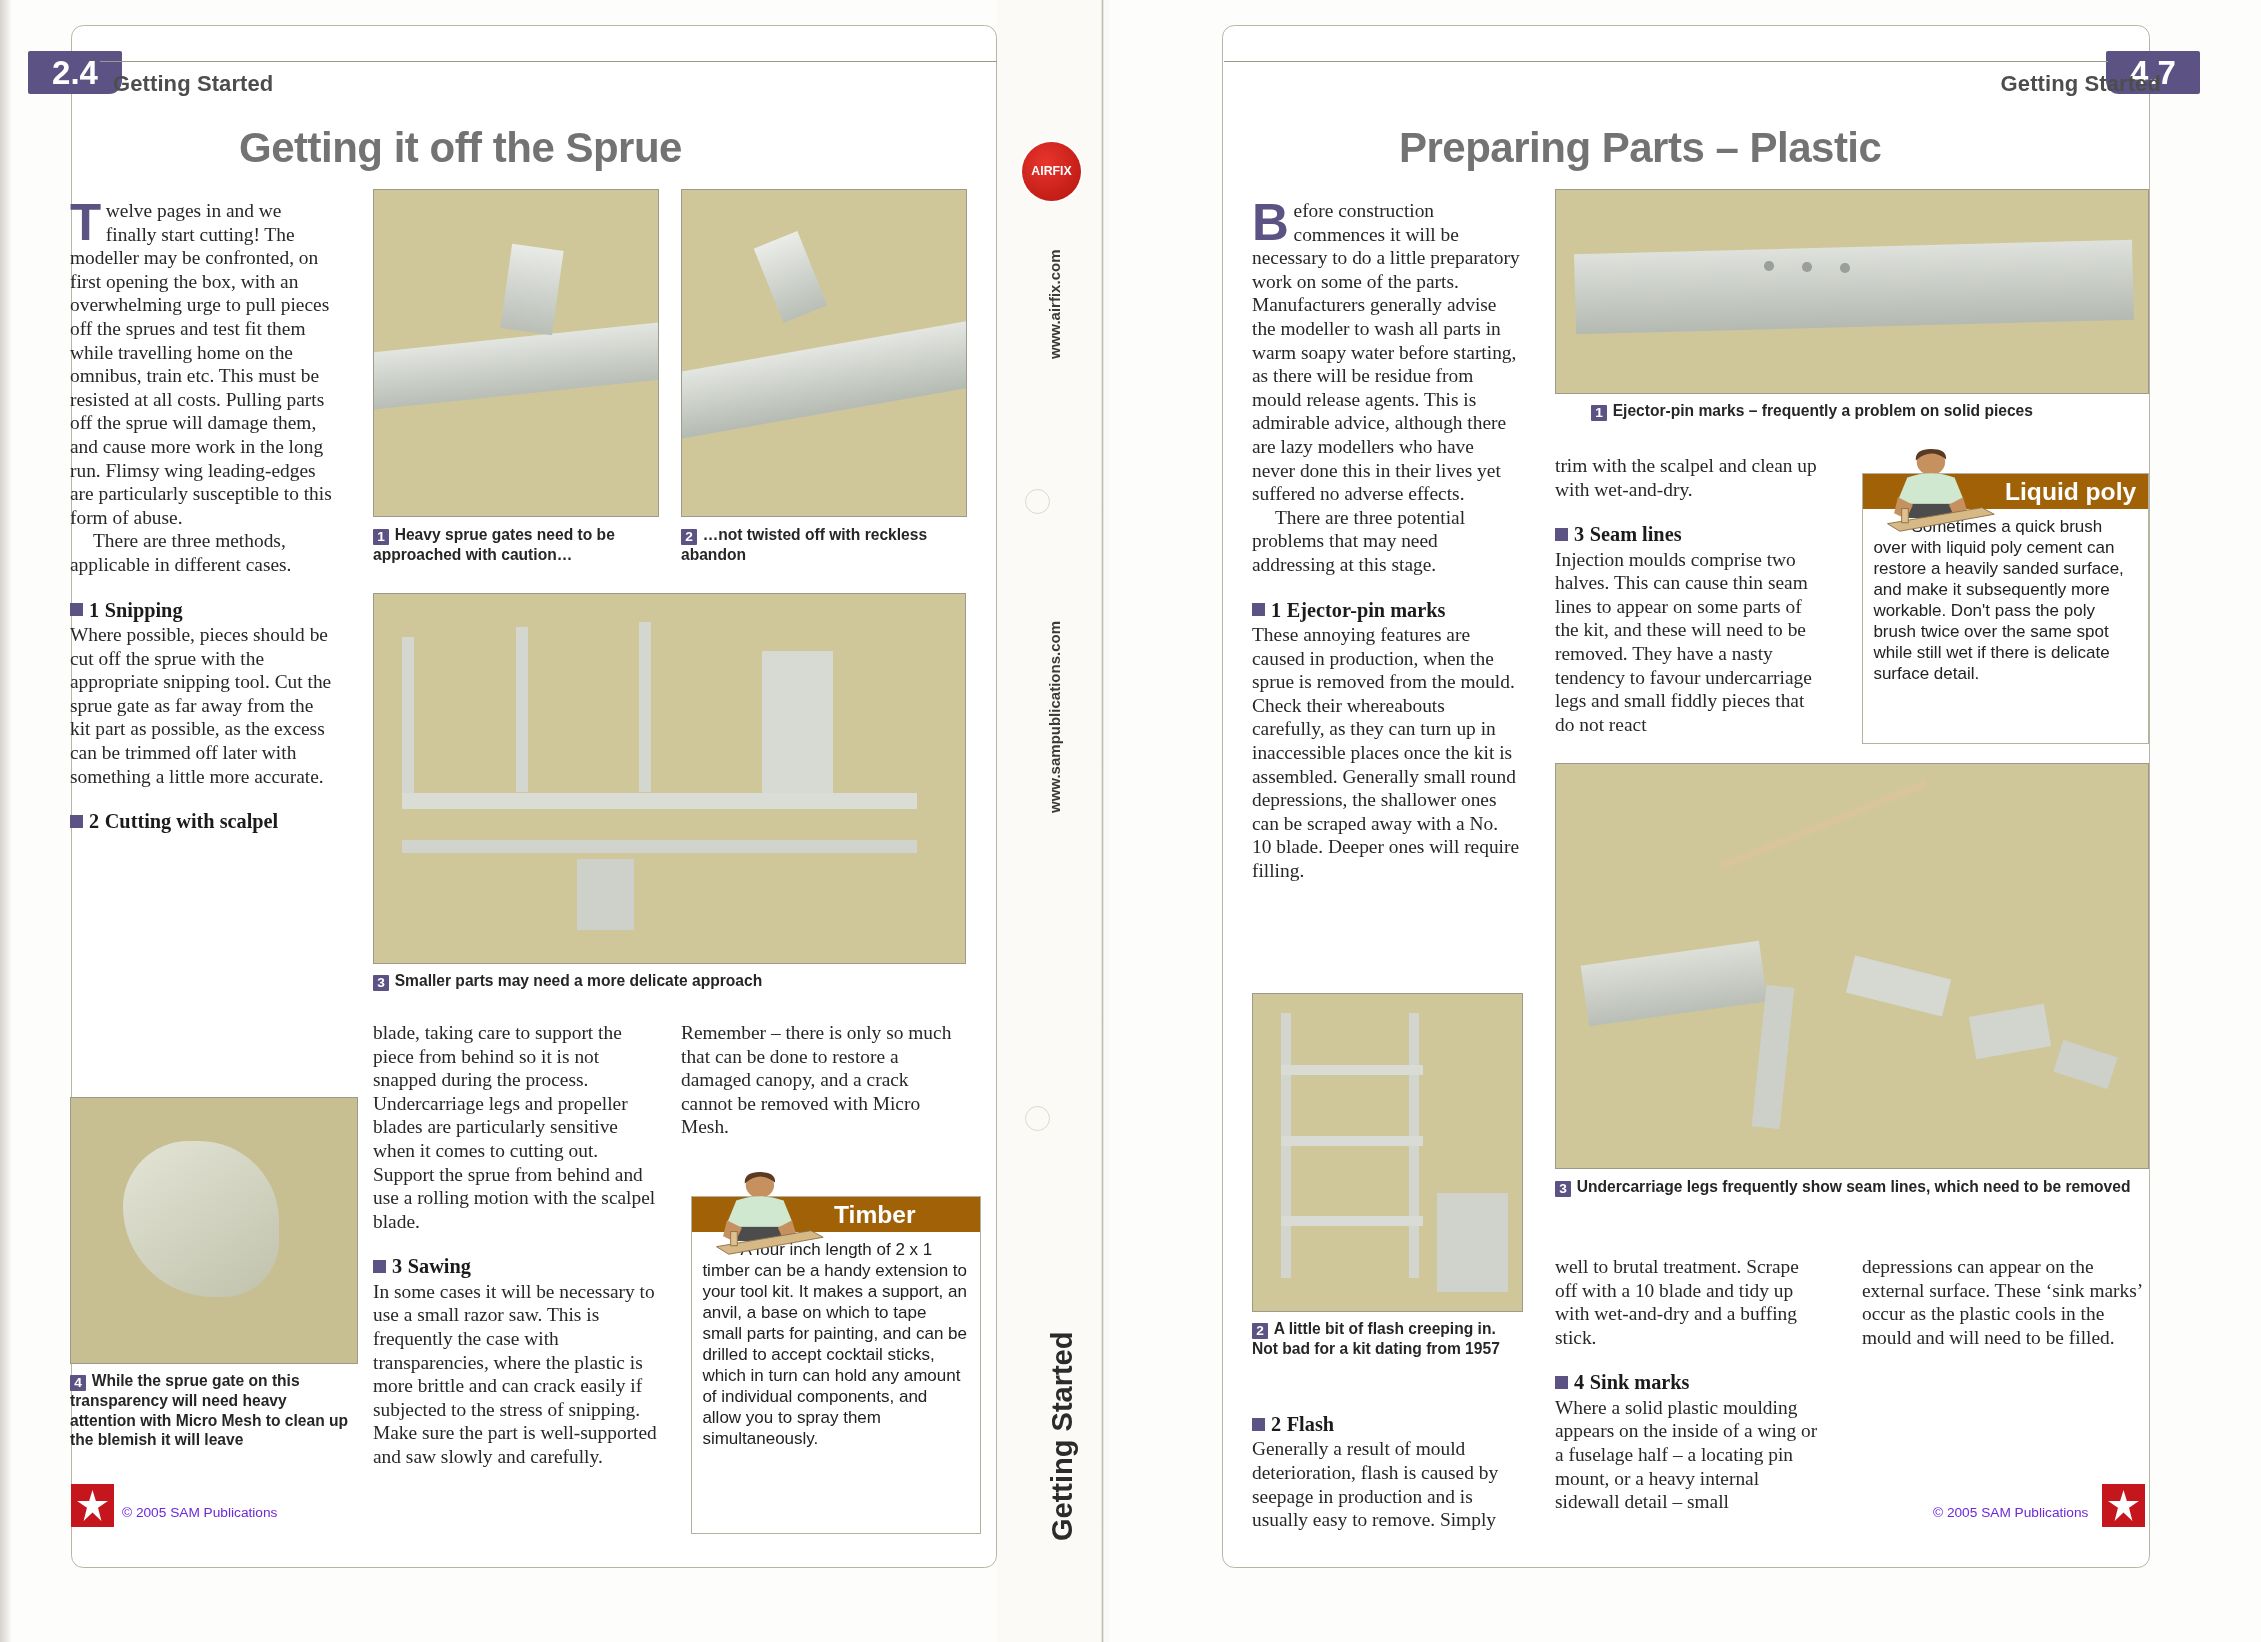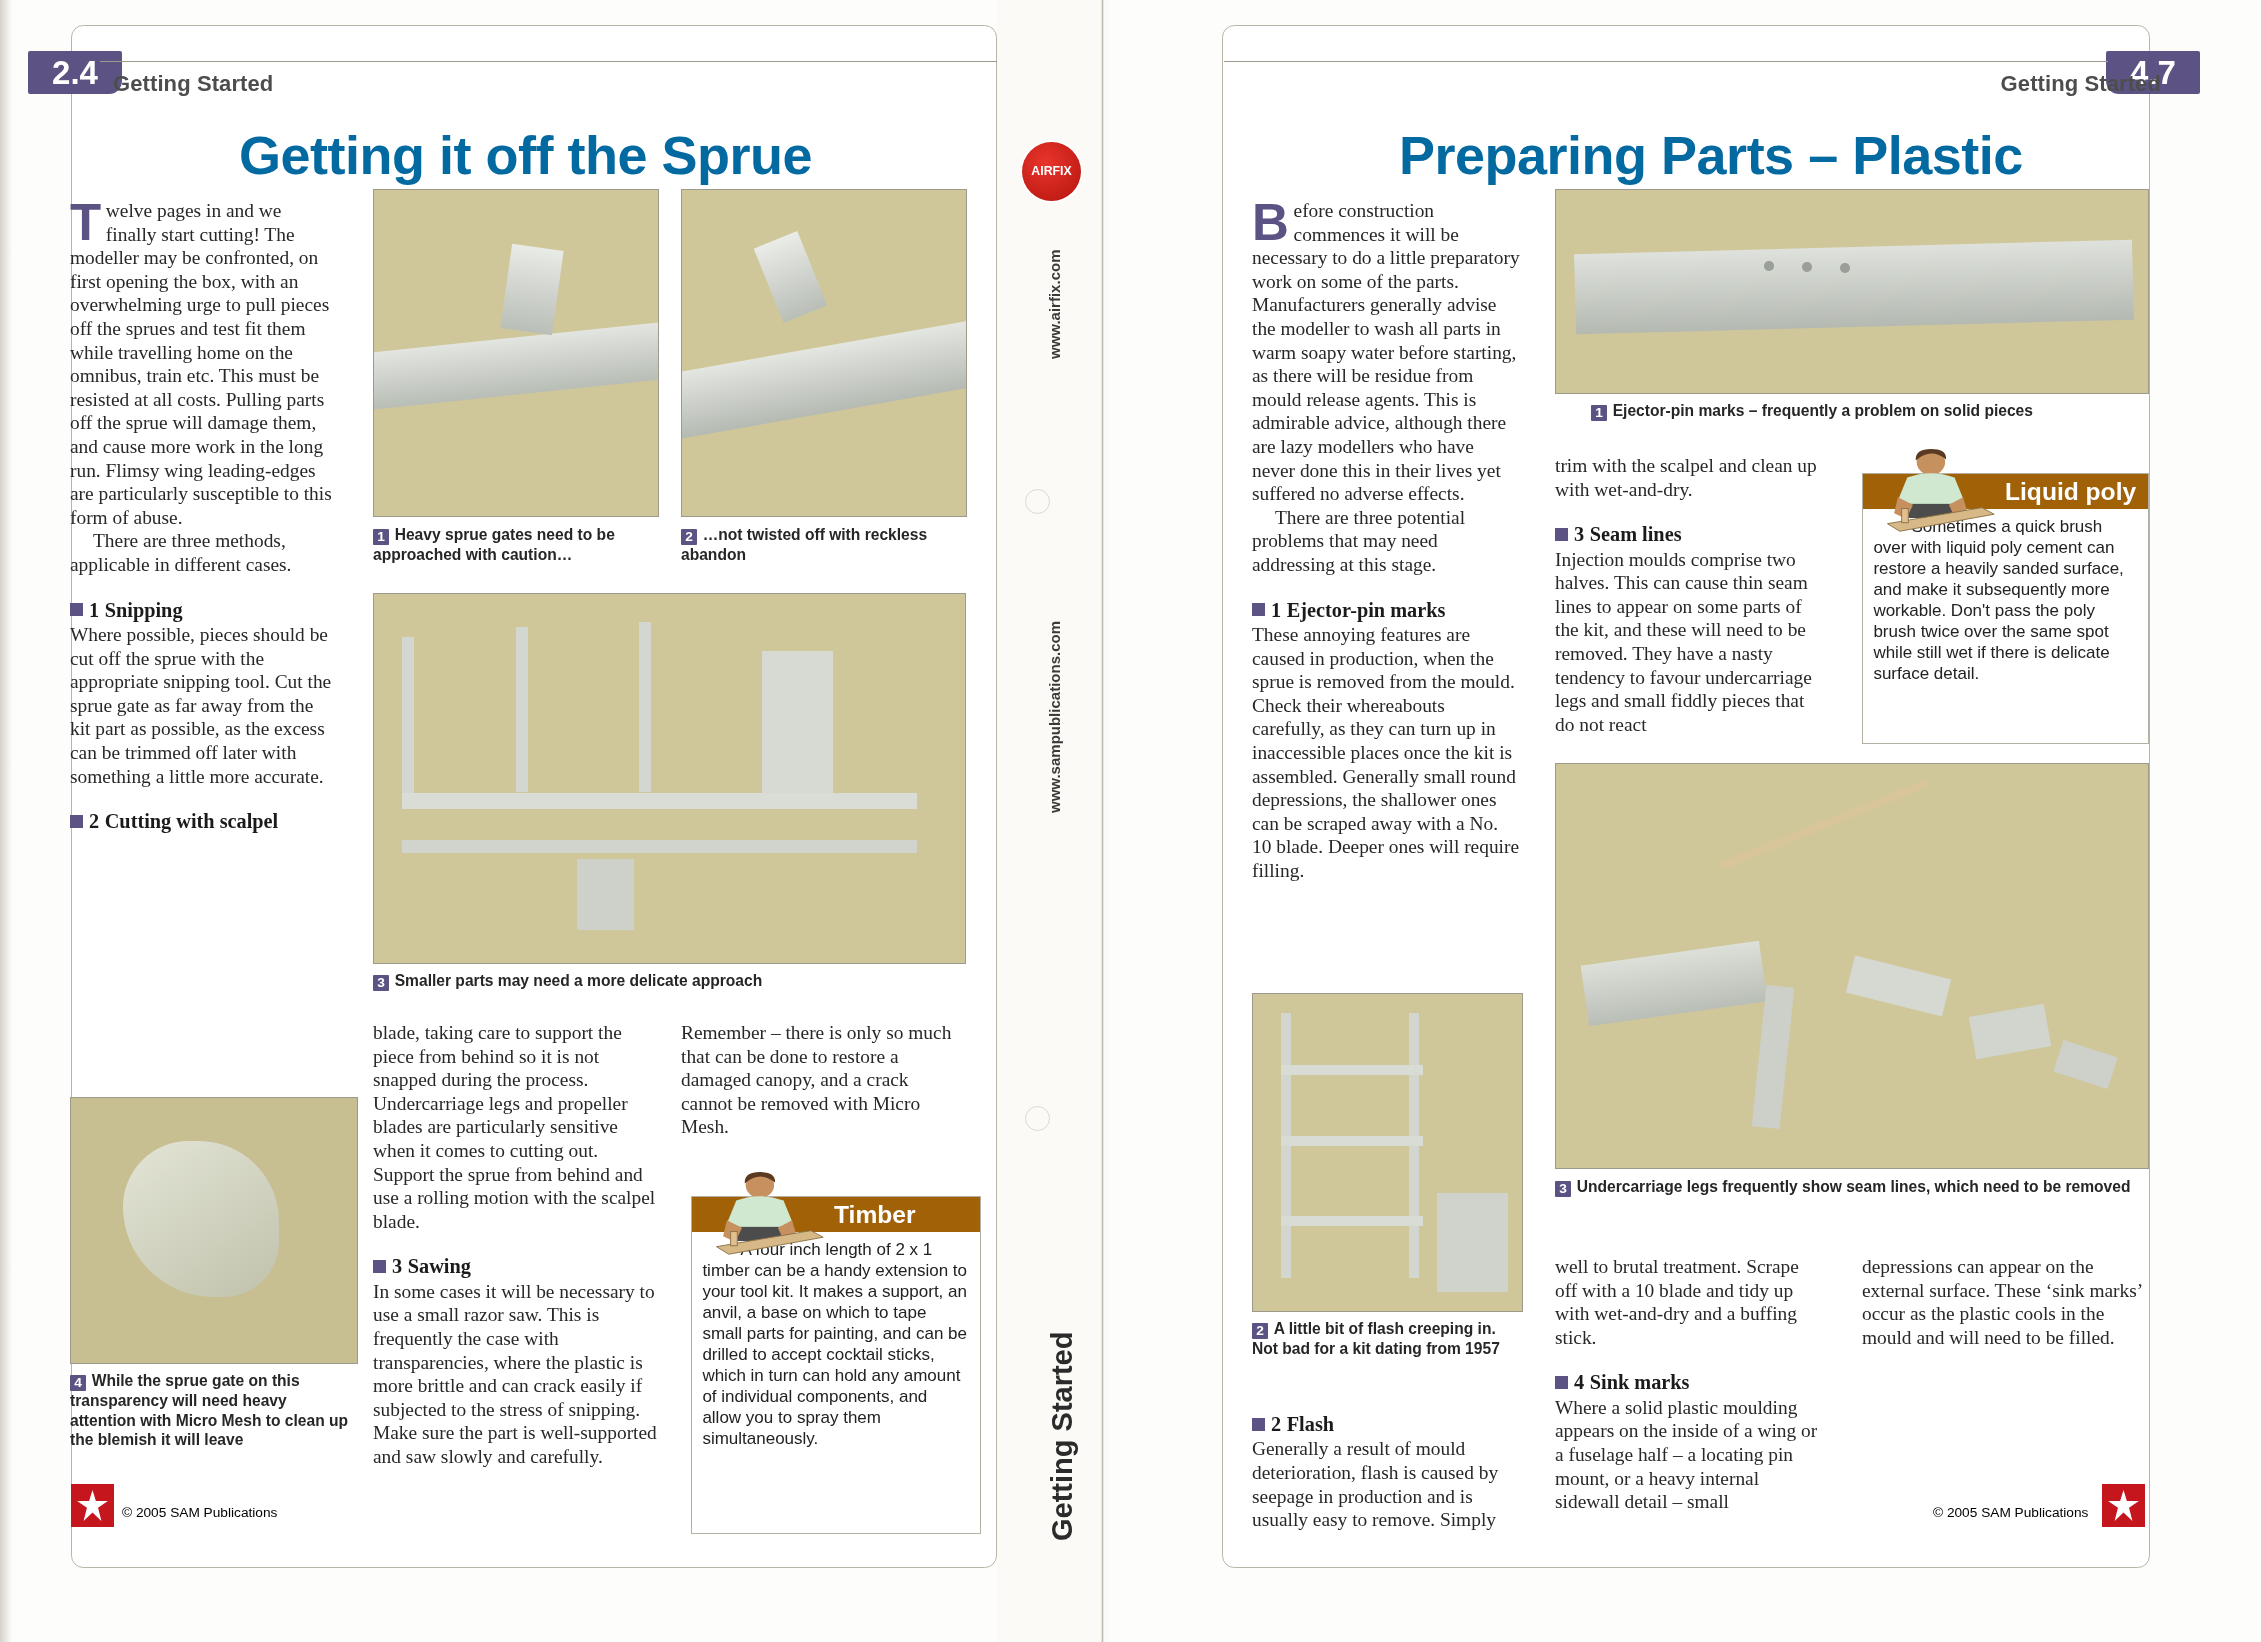--- a/index.html
+++ b/index.html
@@ -67,22 +67,22 @@
     font-weight:bold;font-size:22px;color:#4d4d4d;
     letter-spacing:0.1px;
   }
   #run-left{left:113px;}
   #run-right{right:100px;text-align:right;}
 
   .headline{
     position:absolute;
     font-family:"Liberation Sans",sans-serif;
     font-weight:bold;
-    font-size:54px;
-    color:#0369a1;
+    font-size:42px;
+    color:#737373;
     letter-spacing:-0.5px;
     white-space:nowrap;
   }
   #headline-left{left:239px;top:124px;}
   #headline-right{left:1399px;top:124px;}
 
   
   .col{
     position:absolute;
     font-family:"Liberation Serif",serif;
@@ -206,21 +206,21 @@
     position:absolute;width:43px;height:43px;background:#c4161c;
   }
   .sam::after{
     content:"";position:absolute;inset:6.1px;
     background:#fff;
     clip-path:polygon(50% 0%,61% 35%,100% 35%,68% 57%,79% 100%,50% 73%,21% 100%,32% 57%,0% 35%,39% 35%);
   }
   .copy{
     position:absolute;
     font-family:"Liberation Sans",sans-serif;
-    font-size:13.7px;color:#000000;
+    font-size:13.7px;color:#6d28d9;
   }
   .airkraft{
     position:absolute;
     font-family:"Liberation Serif",serif;
     font-style:italic;font-weight:bold;
   }
 </style>
 </head>
 <body>
 

